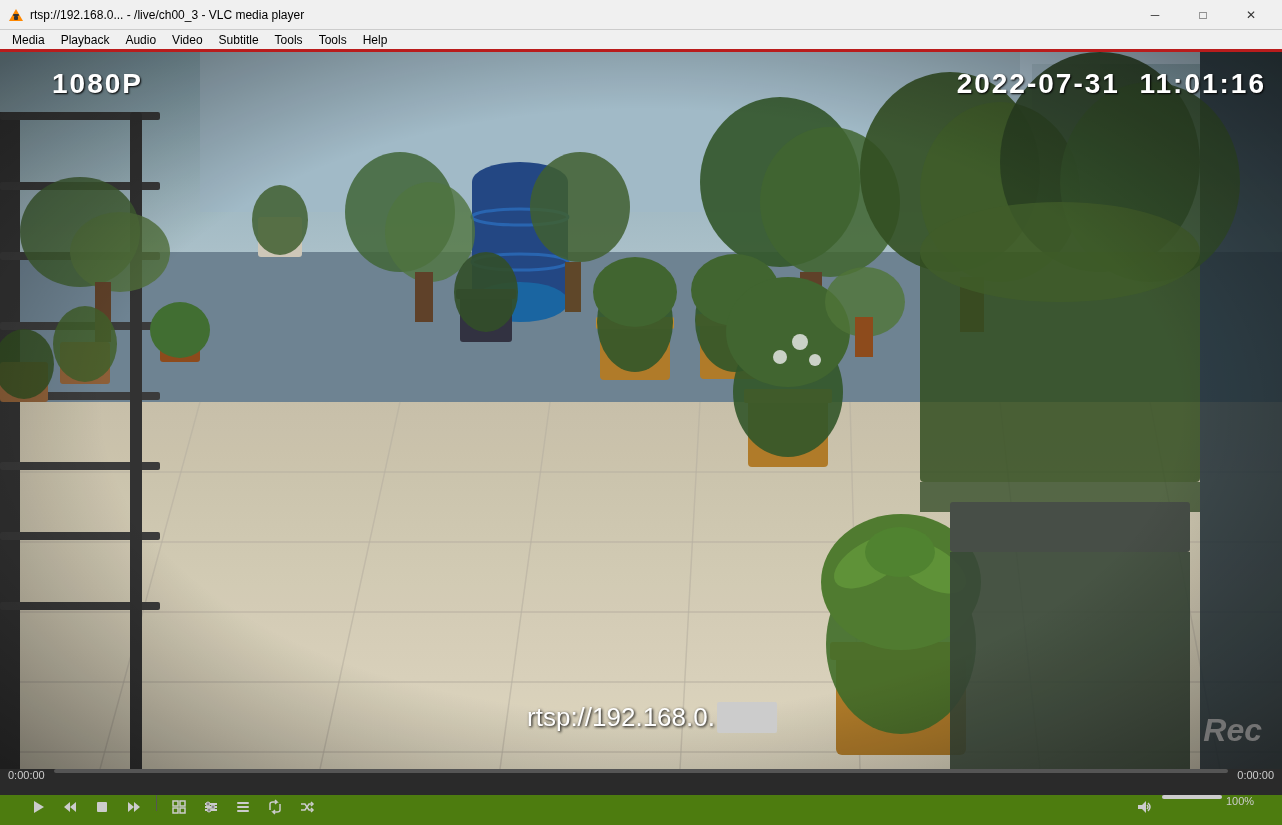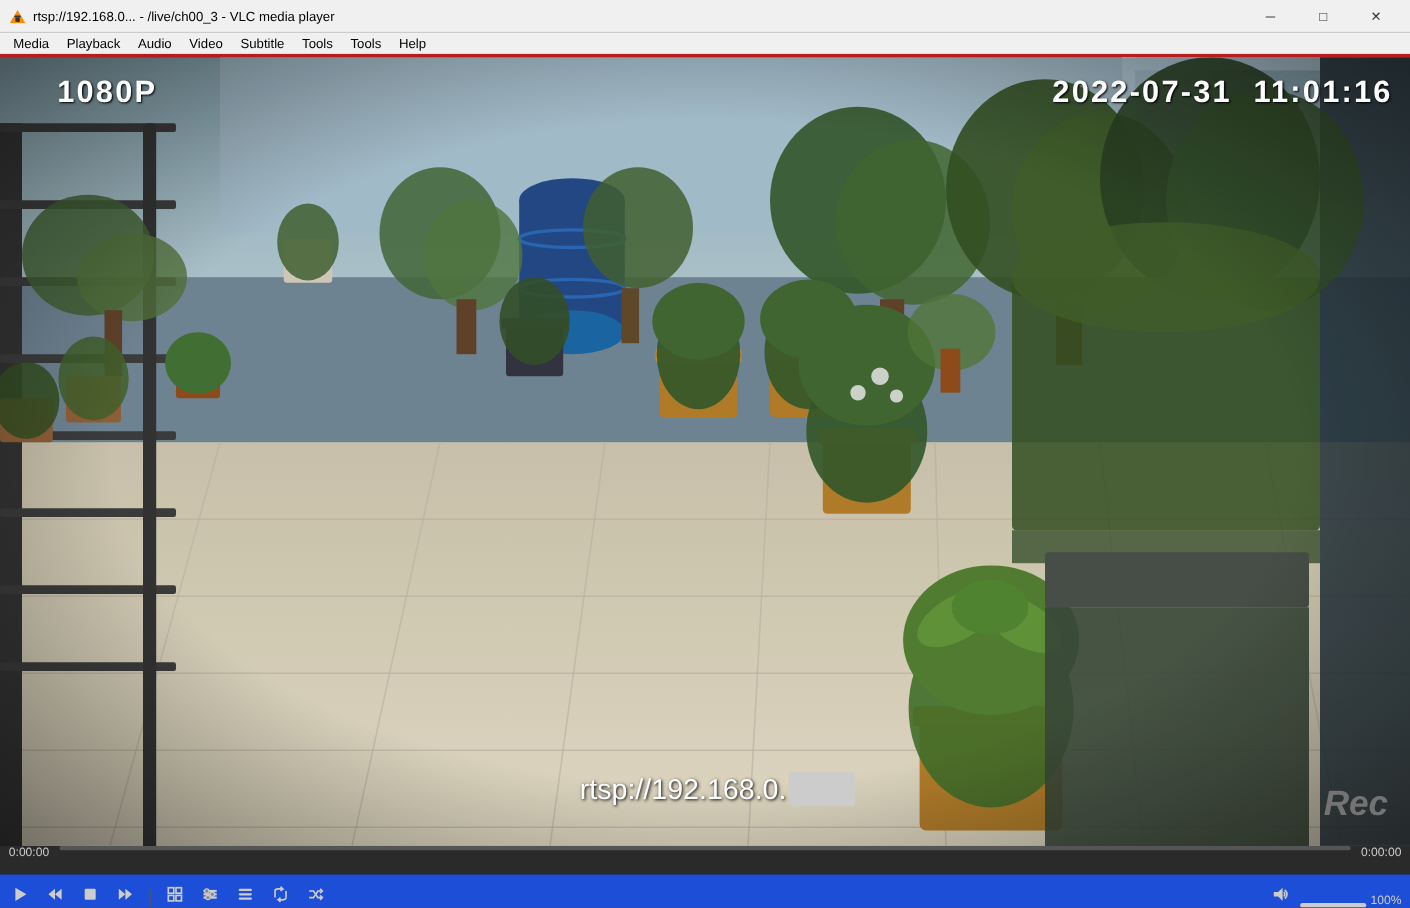--- a/index.html
+++ b/index.html
@@ -166,24 +166,24 @@
       height: 100%;
       width: 0%;
       background: #ff8800;
       border-radius: 2px;
     }
 
     
     .controls-bar {
       width: 100%;
       height: 30px;
-      background: #1d4ed8;
-      display: flex;
-      align-items: flex-end;
-      padding: 0 4px;
+      background: #4d7c0f;
+      display: flex;
+      align-items: flex-start;
+      padding: 0 24px;
       gap: 4px;
     }
     .ctrl-btn {
       width: 28px;
       height: 24px;
       display: flex;
       align-items: center;
       justify-content: center;
       cursor: pointer;
       background: transparent;

